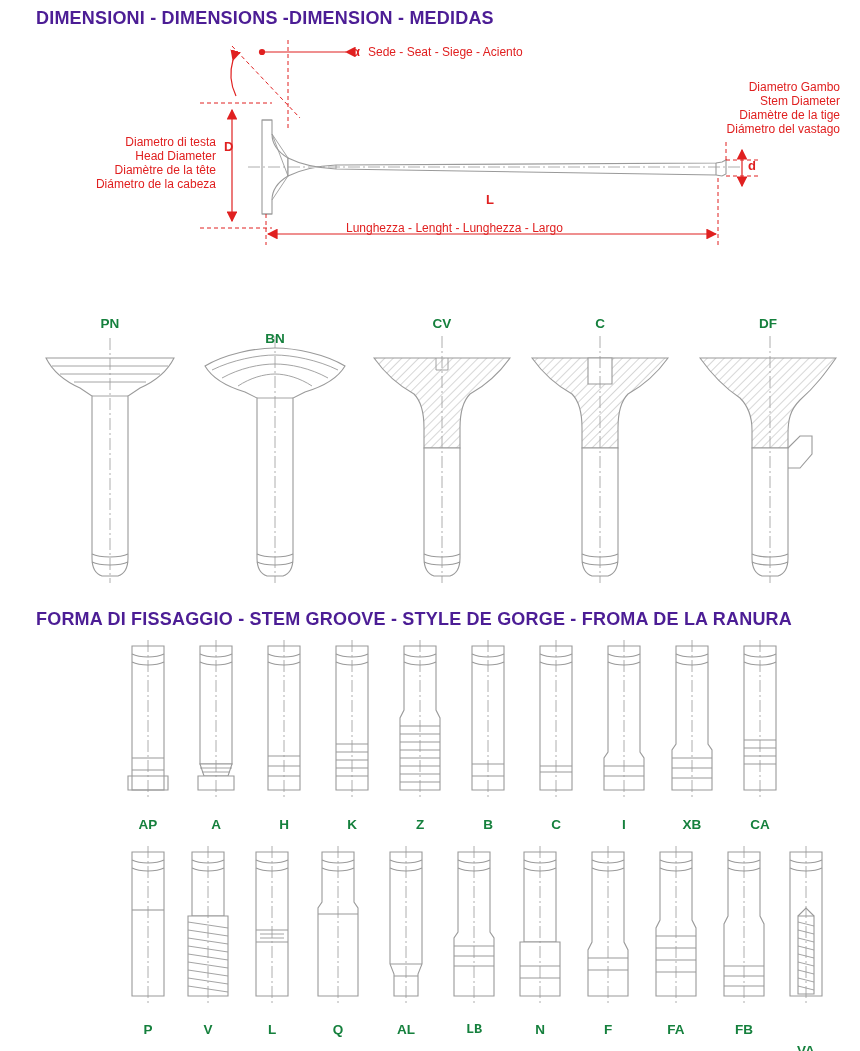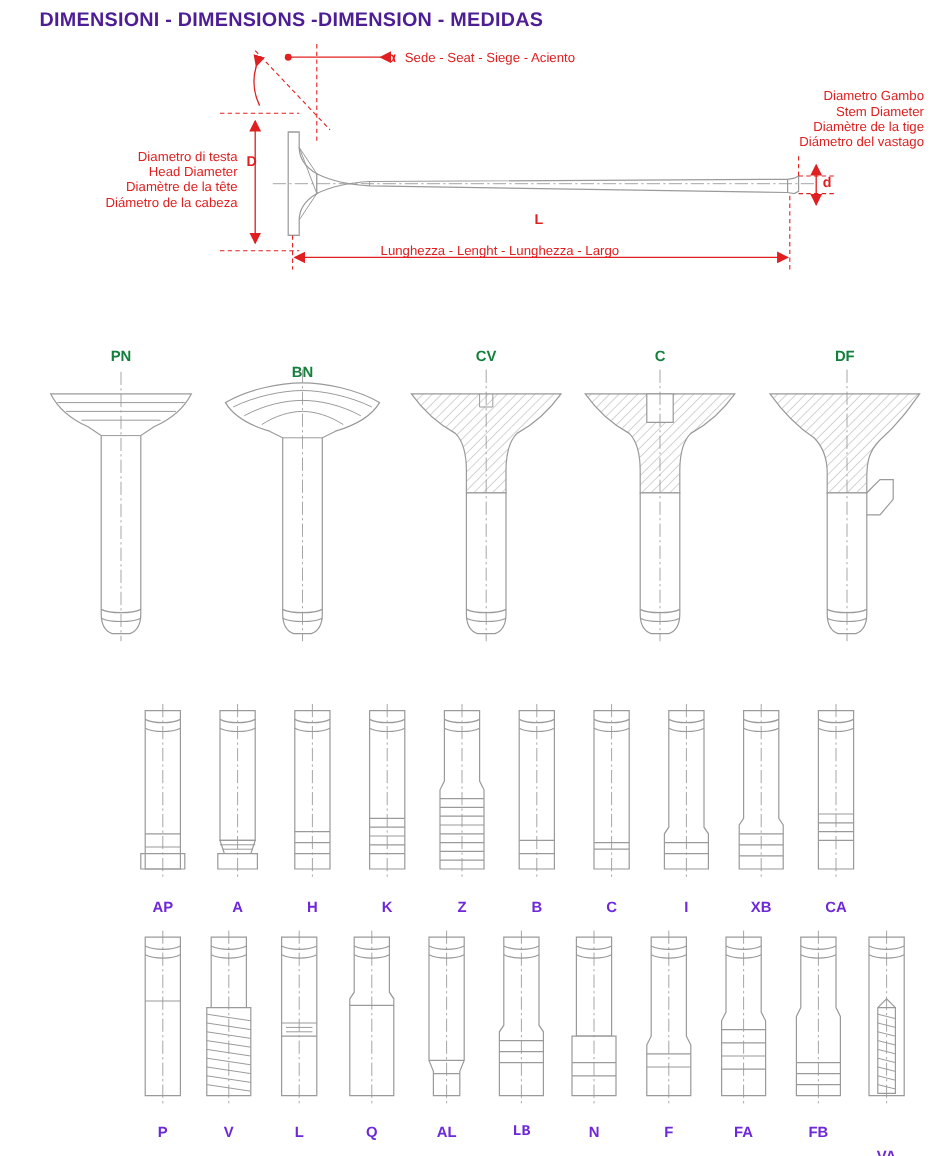--- a/index.html
+++ b/index.html
@@ -36,21 +36,21 @@
   }
   .red-bold {
     position: absolute;
     color: #e02020;
     font-weight: bold;
     font-size: 13px;
     white-space: nowrap;
   }
   .label-code {
     position: absolute;
-    color: #6d28d9;
+    color: #15803d;
     font-weight: bold;
     font-size: 13.5px;
     text-align: center;
     width: 60px;
     white-space: nowrap;
   }
   .head-code {
     position: absolute;
     color: #15803d;
     font-weight: bold;
@@ -214,20 +214,21 @@
       <line class="center" x1="770" y1="18" x2="770" y2="265"></line>
     </g>
   </svg>
 
   <div class="head-code" style="left:70px;  top:316px;">PN</div>
   <div class="head-code" style="left:235px; top:316px;margin-top:15px;">BN</div>
   <div class="head-code" style="left:402px; top:316px;">CV</div>
   <div class="head-code" style="left:560px; top:316px;">C</div>
   <div class="head-code" style="left:728px; top:316px;">DF</div>
 
+  <div class="section-title" id="title-stemgroove">FORMA DI FISSAGGIO - STEM GROOVE - STYLE DE GORGE - FROMA DE LA RANURA</div>
 
   <svg width="860" height="180" style="top:640px;left:0">
 
     <g>
       <path class="valvebody" d="M132,6 L164,6 L164,150 L132,150 Z"></path>
       <path class="ln" d="M132,14 C140,18 156,18 164,14 M132,22 C140,26 156,26 164,22"></path>
       <path class="ln" d="M132,118 L164,118 M132,130 L164,130"></path>
       <path class="ln" d="M128,136 L168,136 L168,150 L128,150 Z" fill="#fff"></path>
       <line class="center" x1="148" y1="0" x2="148" y2="160"></line>
     </g>

